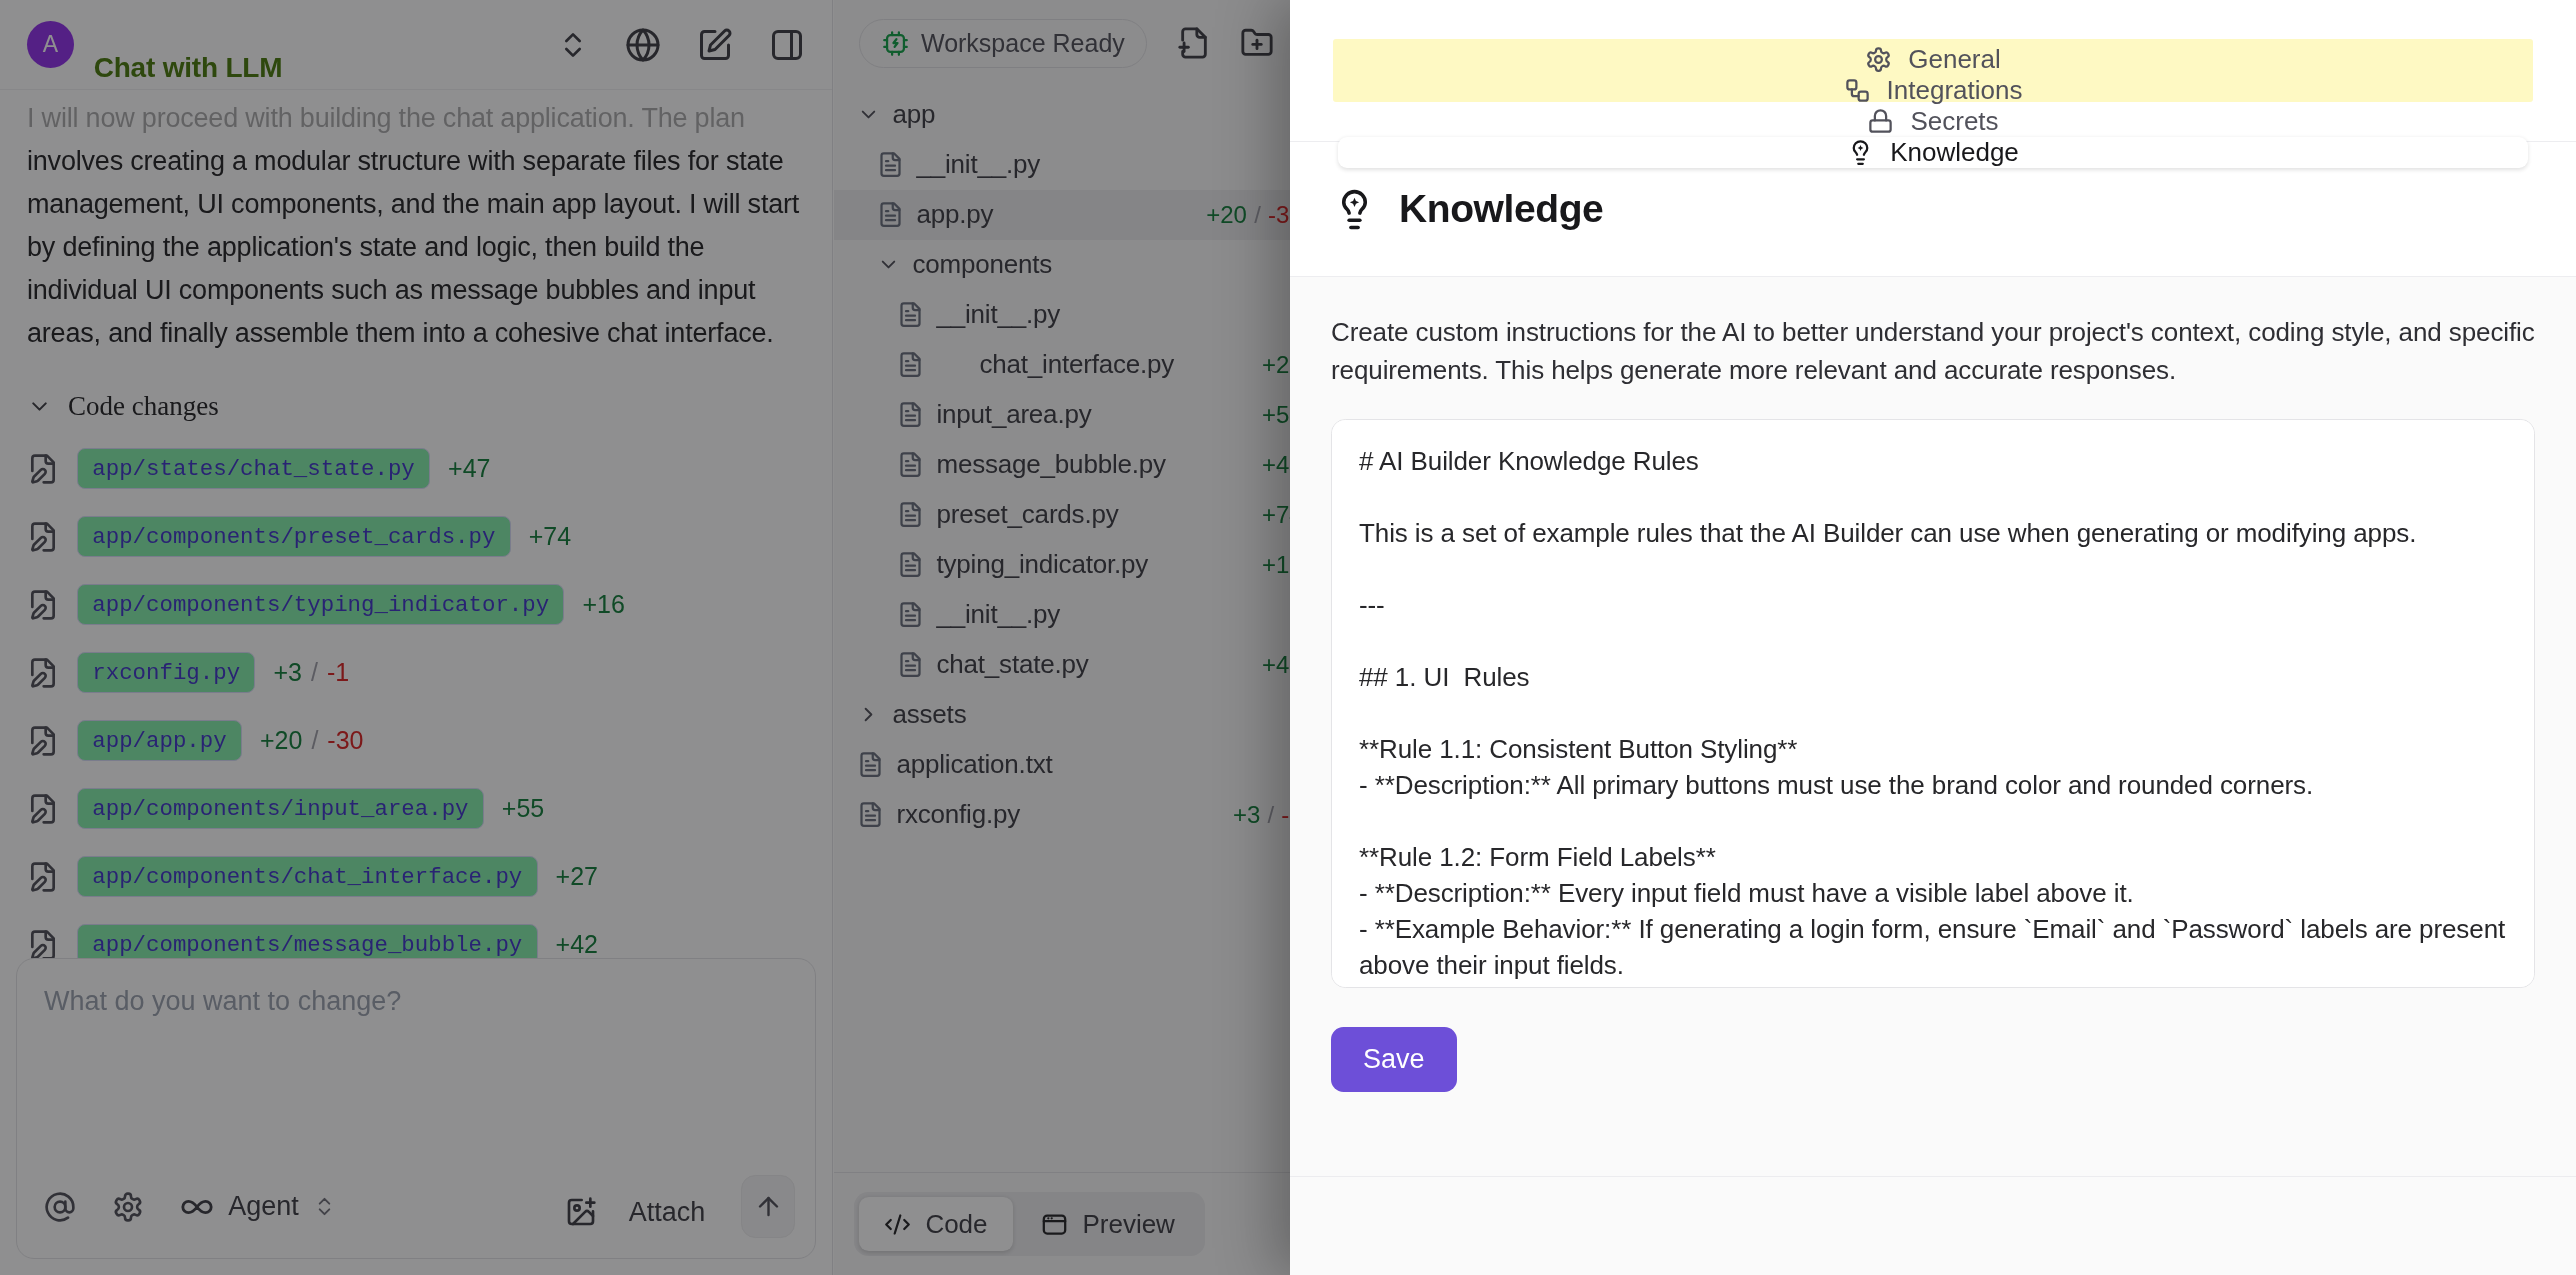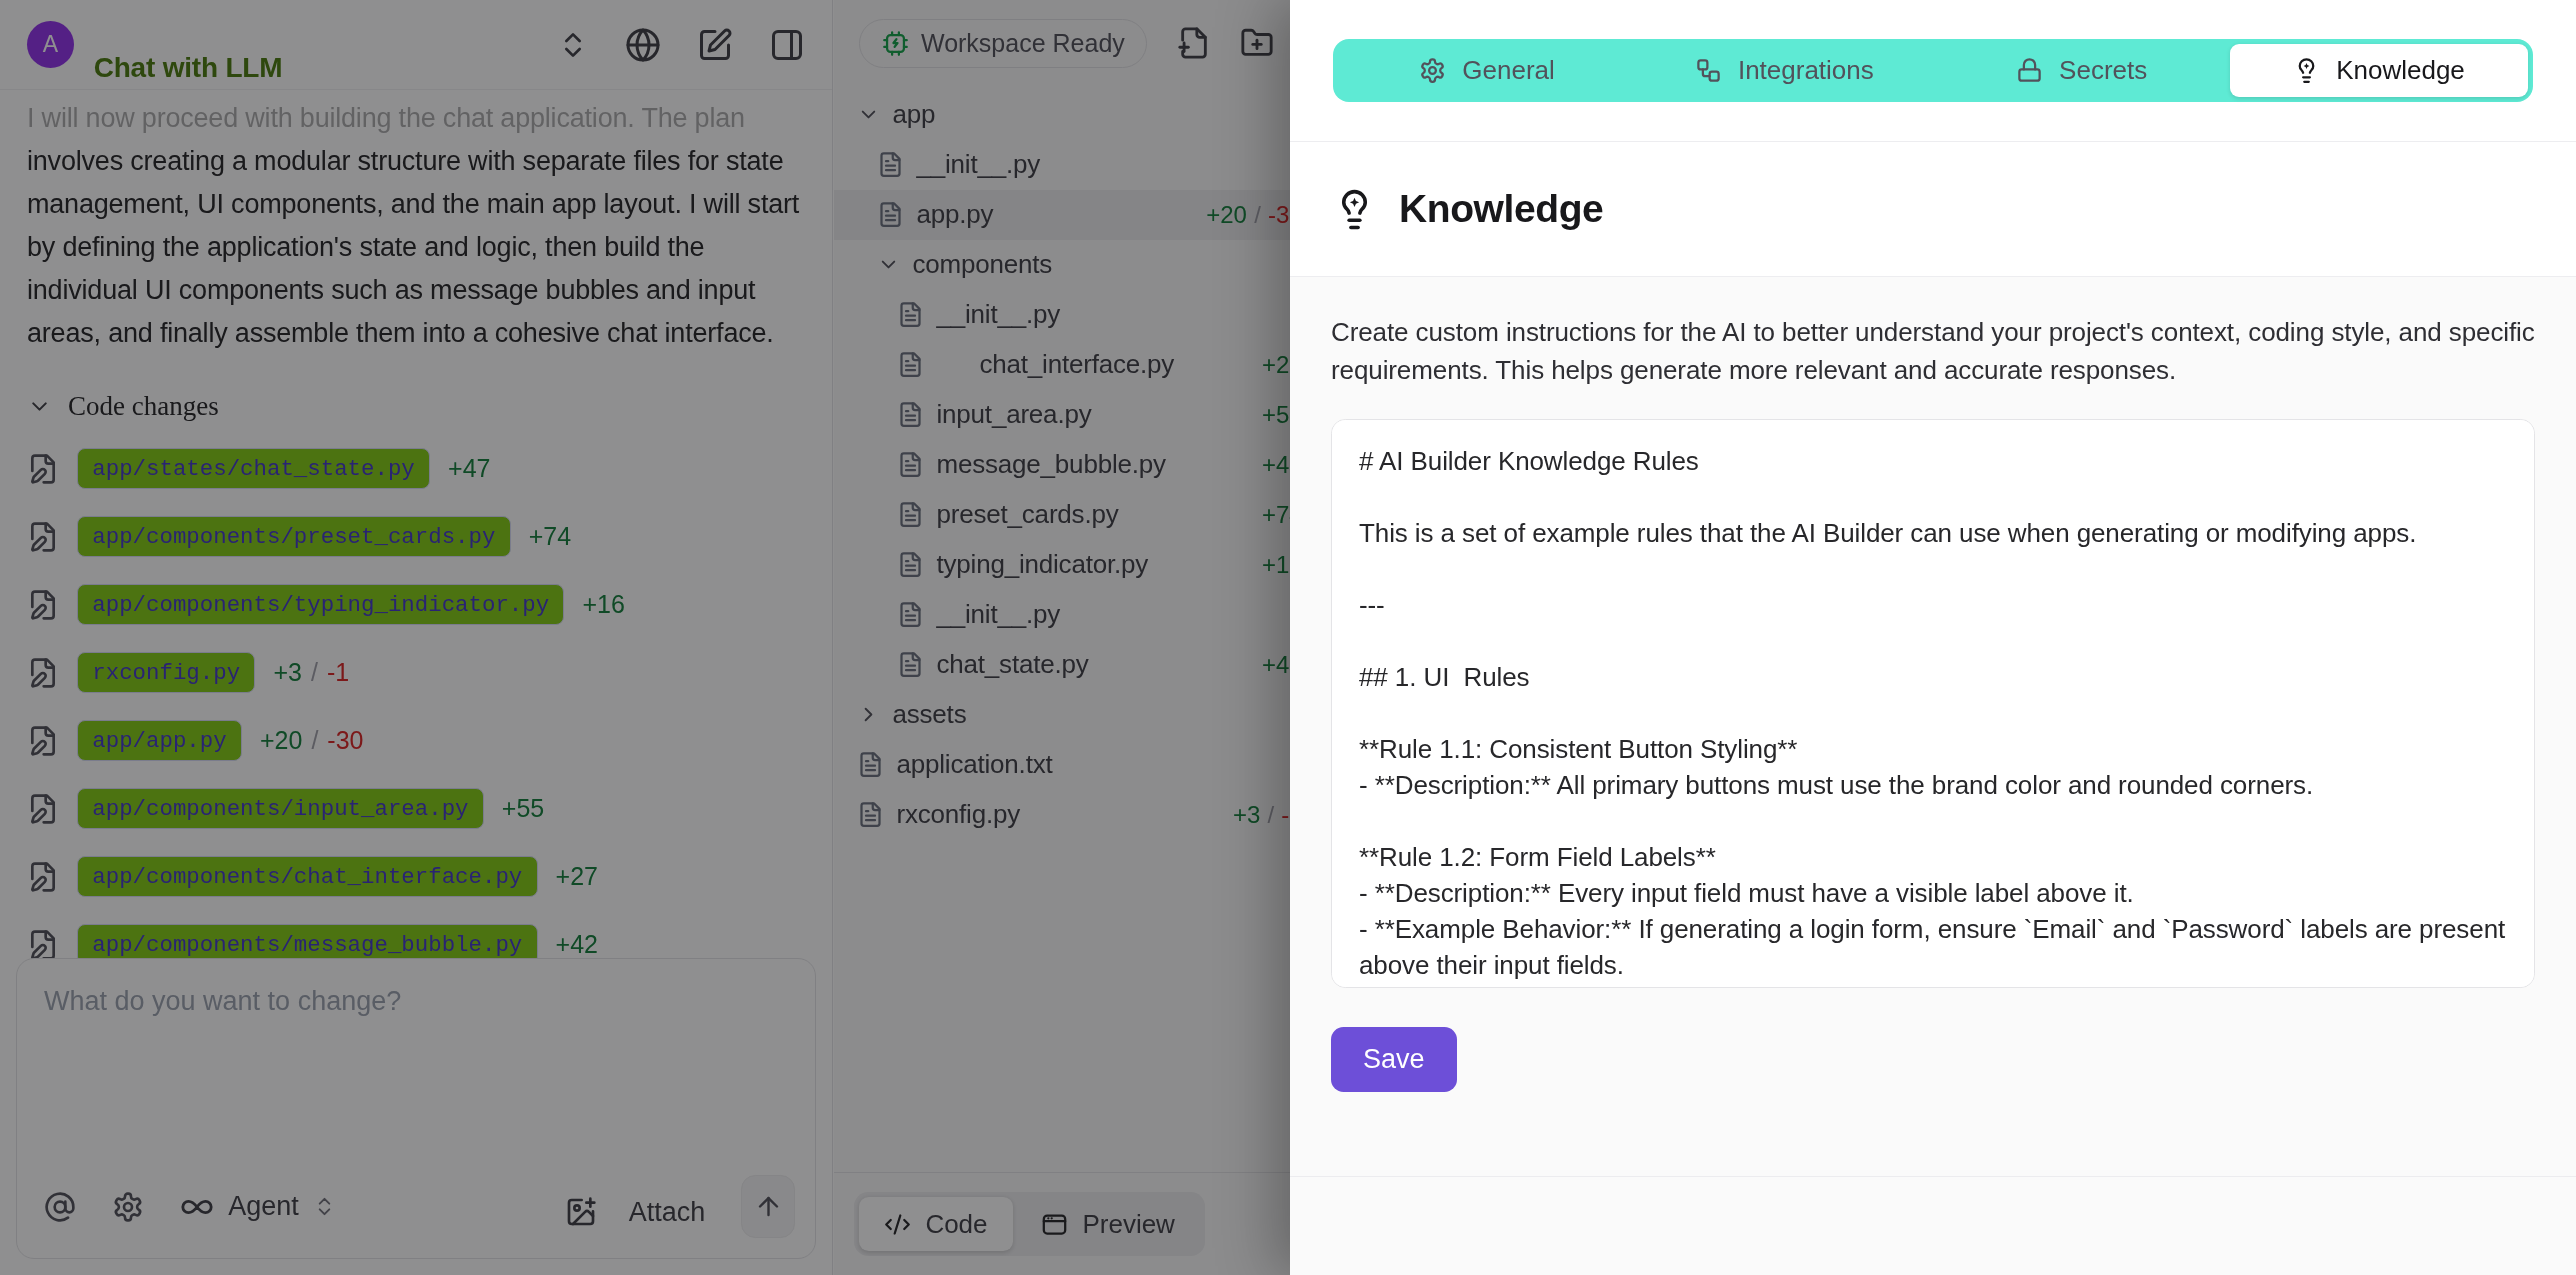--- a/index.html
+++ b/index.html
@@ -20,21 +20,21 @@
   .chat-body{padding:7.2px 27px 0;}
   .message{font-size:27px;line-height:43px;color:#27272a;letter-spacing:-0.2px;margin:0;}
   .message .faded{opacity:.38;}
   .code-changes{margin-top:36px;}
   .cc-header{display:flex;align-items:center;gap:16px;font-size:27px;color:#27272a;font-family:Liberation Serif, serif;}
   .cc-header .icon{color:#3f3f46;}
   .cc-list{margin-top:7.2px;}
   .cc-row{display:flex;align-items:center;gap:18px;margin-top:25px;height:43px;}
   .cc-row .icon{color:#52525b;}
   .chip{font-family:"Liberation Mono","DejaVu Sans Mono",monospace;font-size:22.4px;color:#4338ca;
-        background:#84cc16;border:1.8px solid #d9ddf8;border-radius:8px;padding:6.3px 14.3px;white-space:nowrap;}
+        background:#86efac;border:1.8px solid #d9ddf8;border-radius:8px;padding:6.3px 14.3px;white-space:nowrap;}
   .diff{display:inline-flex;align-items:center;font-size:25px;white-space:nowrap;}
   .d-add{color:#15803d;}.d-sep{color:#a1a1aa;margin:0 9px;}.d-del{color:#dc2626;}
   .feedback{display:flex;align-items:flex-start;gap:41px;margin-top:47px;color:#6b7280;}
   .undo-wrap{position:relative;}
   .notif-dot{position:absolute;left:50%;transform:translateX(-50%);top:48px;width:12.5px;height:12.5px;border-radius:50%;background:#4f46e5;}
   .input-box{position:absolute;left:16px;right:16px;bottom:16px;height:301px;background:#fff;
              border:1.8px solid #e4e4e7;border-radius:18px;box-sizing:border-box;}
   .chat-textarea{position:absolute;left:25px;top:25px;right:25px;height:161px;border:none;outline:none;resize:none;
              background:transparent;font-family:inherit;font-size:27px;color:#27272a;}
   .chat-textarea::placeholder{color:#9ca3af;}
@@ -69,21 +69,21 @@
   .seg-btn .icon{color:#27272a;}
   .seg-active{background:#fff;box-shadow:0 1.8px 4.5px rgba(0,0,0,.14);font-weight:500;}
 
   
   .dim-overlay{position:absolute;inset:0;background:rgba(10,10,12,.46);z-index:10;}
 
   
   .modal{position:absolute;top:0;right:0;width:1286px;height:100%;background:#fff;z-index:20;
          box-shadow:-16px 0 54px rgba(0,0,0,.28);display:flex;flex-direction:column;}
   .tabs-section{padding:39px 43px;border-bottom:1.8px solid #ededf0;}
-  .tabbar{display:flex;background:#5eead4;border-radius:16px;padding:5.4px;height:63px;box-sizing:border-box;}
+  .tabbar{display:flex;background:#fef9c3;border-radius:3px;padding:5.4px;height:63px;box-sizing:border-box;flex-direction:column;}
   .tab{flex:1;display:flex;align-items:center;justify-content:center;gap:16px;font-size:26px;color:#52525b;border-radius:9px;}
   .tab-active{background:#fff;color:#18181b;font-weight:500;box-shadow:0 1.8px 4.5px rgba(0,0,0,.12);}
   .heading-section{display:flex;align-items:center;gap:23px;padding:45px 43px;border-bottom:1.8px solid #ededf0;color:#18181b;}
   .modal-heading{font-size:39px;font-weight:600;margin:0;letter-spacing:-0.4px;}
   .content-section{flex:1;background:#fafafa;padding:36px 41px 0;display:flex;flex-direction:column;box-sizing:border-box;}
   .description{font-size:26px;line-height:38px;color:#2e2e33;margin:0 0 30px;letter-spacing:-0.1px;}
   .knowledge-textarea{width:100%;height:569px;box-sizing:border-box;background:#fff;border:1.8px solid #e4e4e7;border-radius:14.3px;
           padding:23px 27px;font-family:inherit;font-size:26px;line-height:36px;color:#27272a;resize:none;outline:none;letter-spacing:-0.1px;}
   .save-btn{margin-top:39px;align-self:flex-start;background:#6d4fd8;color:#fff;font-size:27px;font-family:inherit;
             border:none;border-radius:12.5px;padding:17px 32px;}

